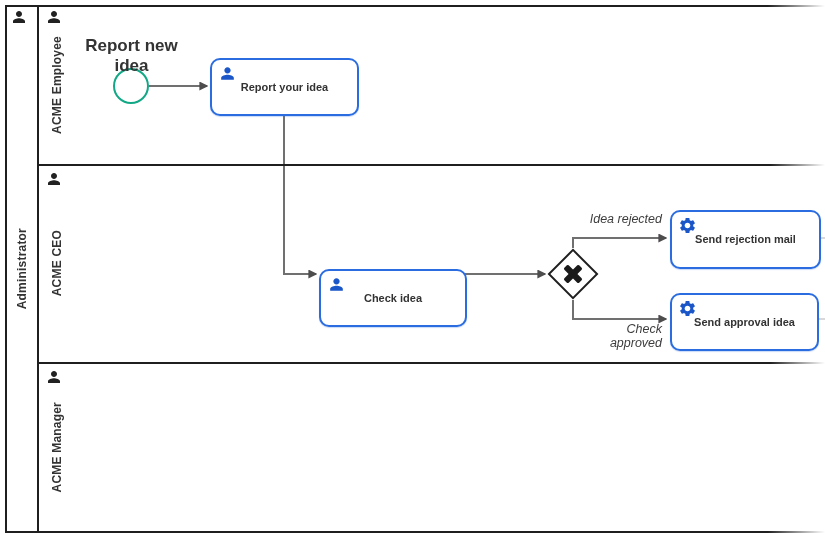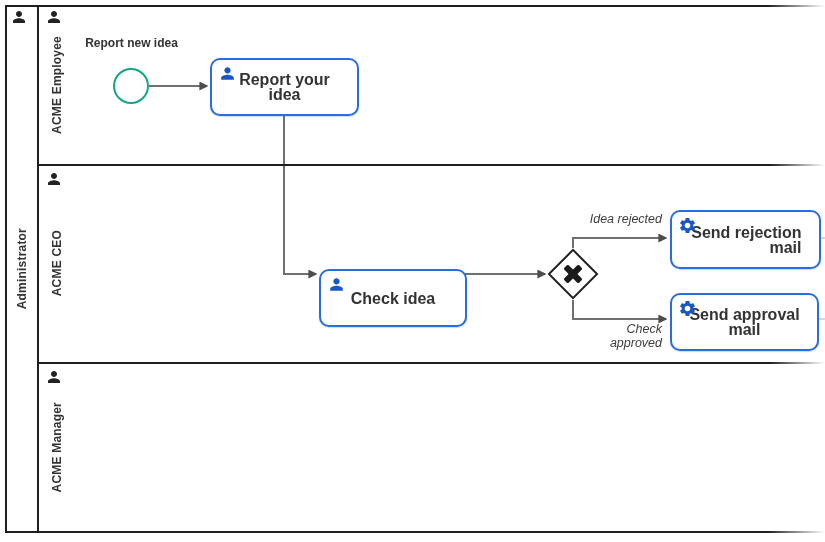--- a/index.html
+++ b/index.html
@@ -15,36 +15,36 @@
   }
   .rot-label{
     writing-mode:vertical-rl;transform:rotate(180deg);
     font-weight:bold;font-size:12px;color:#333;white-space:nowrap;letter-spacing:0.2px;
   }
   .head-icon{position:absolute;width:18px;height:18px;}
   
   .task{
     position:absolute;border:2.5px solid #2b6de0;border-radius:10px;background:#fff;
     display:flex;align-items:center;justify-content:center;
-    font-weight:bold;font-size:16px;line-height:15px;color:#333;text-align:center;
+    font-weight:bold;font-size:11px;line-height:15px;color:#333;text-align:center;
     box-shadow:0 1px 1px rgba(43,109,224,0.25);
   }
   .task .task-label{max-width:112px;}
   .task .corner-icon{position:absolute;top:4px;left:6px;width:19px;height:19px;}
   #start-event{
     position:absolute;left:113px;top:68px;width:36px;height:36px;border-radius:50%;
     border:2.5px solid #12a886;background:#fff;box-sizing:border-box;
   }
   #gateway{
     position:absolute;left:555px;top:256px;width:36px;height:36px;background:#fff;
     border:2px solid #1f1f1f;transform:rotate(45deg);box-sizing:border-box;
   }
   #gateway-marker{position:absolute;left:562px;top:263px;width:22px;height:22px;}
   
-  .float-label{position:absolute;font-size:12px;font-weight:bold;color:#333;text-align:center;}
+  .float-label{position:absolute;font-size:17px;font-weight:bold;color:#333;text-align:center;}
   .flow-label{position:absolute;font-size:12.5px;font-style:italic;font-weight:normal;color:#3d3d3d;text-align:right;}
   #connections{position:absolute;left:0;top:0;}
 </style>
 </head>
 <body>
 
 <div id="canvas">
 
   <svg id="connections" width="825" height="542">
     <defs>
@@ -125,19 +125,19 @@
     <svg class="corner-icon" viewBox="0 0 24 24">
       <path fill="#1a56c8" d="M19.14,12.94c0.04-0.3,0.06-0.61,0.06-0.94c0-0.32-0.02-0.64-0.07-0.94l2.03-1.58c0.18-0.14,0.23-0.41,0.12-0.61l-1.92-3.32c-0.12-0.22-0.37-0.29-0.59-0.22l-2.39,0.96c-0.5-0.38-1.03-0.7-1.62-0.94L14.4,2.81c-0.04-0.24-0.24-0.41-0.48-0.41h-3.84c-0.24,0-0.43,0.17-0.47,0.41L9.25,5.35C8.66,5.59,8.12,5.92,7.63,6.29L5.24,5.33c-0.22-0.08-0.47,0-0.59,0.22L2.74,8.87C2.62,9.08,2.66,9.34,2.86,9.48l2.03,1.58C4.84,11.36,4.8,11.69,4.8,12s0.02,0.64,0.07,0.94l-2.03,1.58c-0.18,0.14-0.23,0.41-0.12,0.61l1.92,3.32c0.12,0.22,0.37,0.29,0.59,0.22l2.39-0.96c0.5,0.38,1.03,0.7,1.62,0.94l0.36,2.54c0.05,0.24,0.24,0.41,0.48,0.41h3.84c0.24,0,0.44-0.17,0.47-0.41l0.36-2.54c0.59-0.24,1.13-0.56,1.62-0.94l2.39,0.96c0.22,0.08,0.47,0,0.59-0.22l1.92-3.32c0.12-0.22,0.07-0.47-0.12-0.61L19.14,12.94z M12,15.6c-1.98,0-3.6-1.62-3.6-3.6s1.62-3.6,3.6-3.6s3.6,1.62,3.6,3.6S13.98,15.6,12,15.6z"></path>
     </svg>
     <span class="task-label">Send rejection mail</span>
   </div>
 
   <div class="task" style="left:670px;top:293px;width:145px;height:54px;">
     <svg class="corner-icon" viewBox="0 0 24 24">
       <path fill="#1a56c8" d="M19.14,12.94c0.04-0.3,0.06-0.61,0.06-0.94c0-0.32-0.02-0.64-0.07-0.94l2.03-1.58c0.18-0.14,0.23-0.41,0.12-0.61l-1.92-3.32c-0.12-0.22-0.37-0.29-0.59-0.22l-2.39,0.96c-0.5-0.38-1.03-0.7-1.62-0.94L14.4,2.81c-0.04-0.24-0.24-0.41-0.48-0.41h-3.84c-0.24,0-0.43,0.17-0.47,0.41L9.25,5.35C8.66,5.59,8.12,5.92,7.63,6.29L5.24,5.33c-0.22-0.08-0.47,0-0.59,0.22L2.74,8.87C2.62,9.08,2.66,9.34,2.86,9.48l2.03,1.58C4.84,11.36,4.8,11.69,4.8,12s0.02,0.64,0.07,0.94l-2.03,1.58c-0.18,0.14-0.23,0.41-0.12,0.61l1.92,3.32c0.12,0.22,0.37,0.29,0.59,0.22l2.39-0.96c0.5,0.38,1.03,0.7,1.62,0.94l0.36,2.54c0.05,0.24,0.24,0.41,0.48,0.41h3.84c0.24,0,0.44-0.17,0.47-0.41l0.36-2.54c0.59-0.24,1.13-0.56,1.62-0.94l2.39,0.96c0.22,0.08,0.47,0,0.59-0.22l1.92-3.32c0.12-0.22,0.07-0.47-0.12-0.61L19.14,12.94z M12,15.6c-1.98,0-3.6-1.62-3.6-3.6s1.62-3.6,3.6-3.6s3.6,1.62,3.6,3.6S13.98,15.6,12,15.6z"></path>
     </svg>
-    <span class="task-label">Send approval mail</span>
+    <span class="task-label">Send approval idea</span>
   </div>
 
   <div class="flow-label" style="left:572px;top:212px;width:90px;">Idea rejected</div>
   <div class="flow-label" style="left:572px;top:322px;width:90px;">Check approved</div>
 
 </div>
 
 </body></html>

